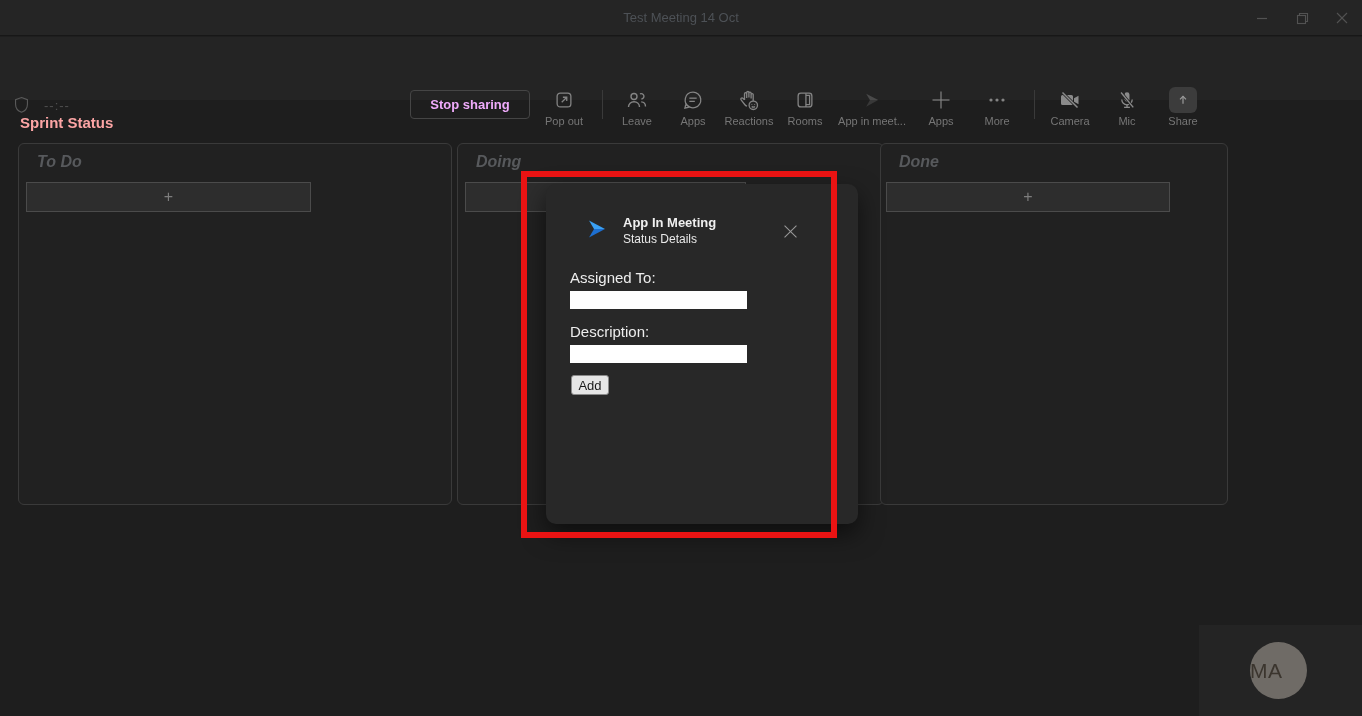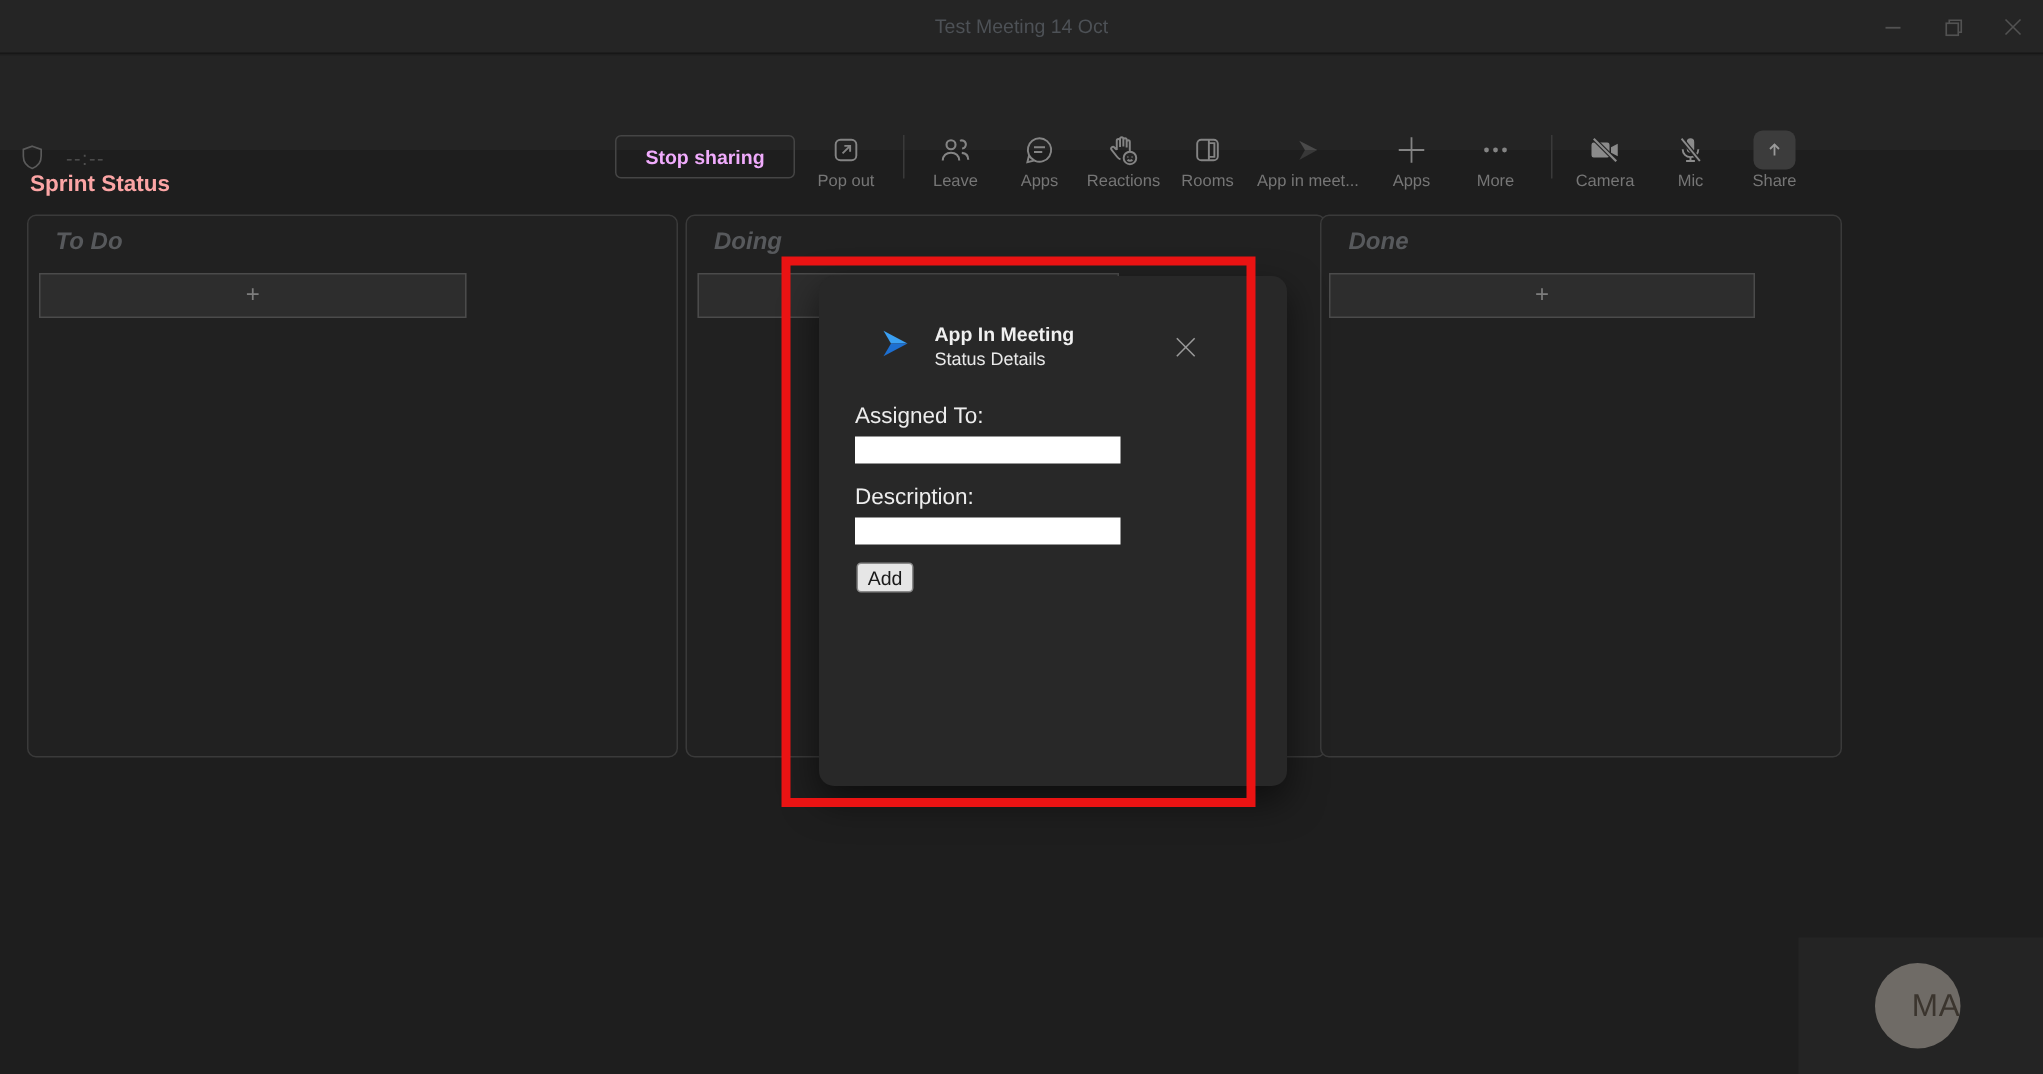--- a/index.html
+++ b/index.html
@@ -88,21 +88,21 @@
     position:absolute; left:521px; top:171px; width:316px; height:367px;
     border:6px solid #ea1313; z-index:20; pointer-events:none;
   }
   
   .tile {
     position:absolute; left:1199px; top:625px; width:163px; height:91px;
     background:#242424;
   }
   .avatar {
     position:absolute; left:51px; top:17px; width:57px; height:57px;
-    border-radius:50%; background:#6f6b66; display:flex; align-items:center; justify-content:flex-end;
+    border-radius:50%; background:#6f6b66; display:flex; align-items:center; justify-content:flex-start;
     font-size:21px; color:#3b352e; font-weight:400; letter-spacing:0.5px;
   }
   svg { display:block; }
 </style>
 </head>
 <body>
 
 <div class="titlebar">
   <div class="win-title">Test Meeting 14 Oct</div>
   <div class="win-controls">

